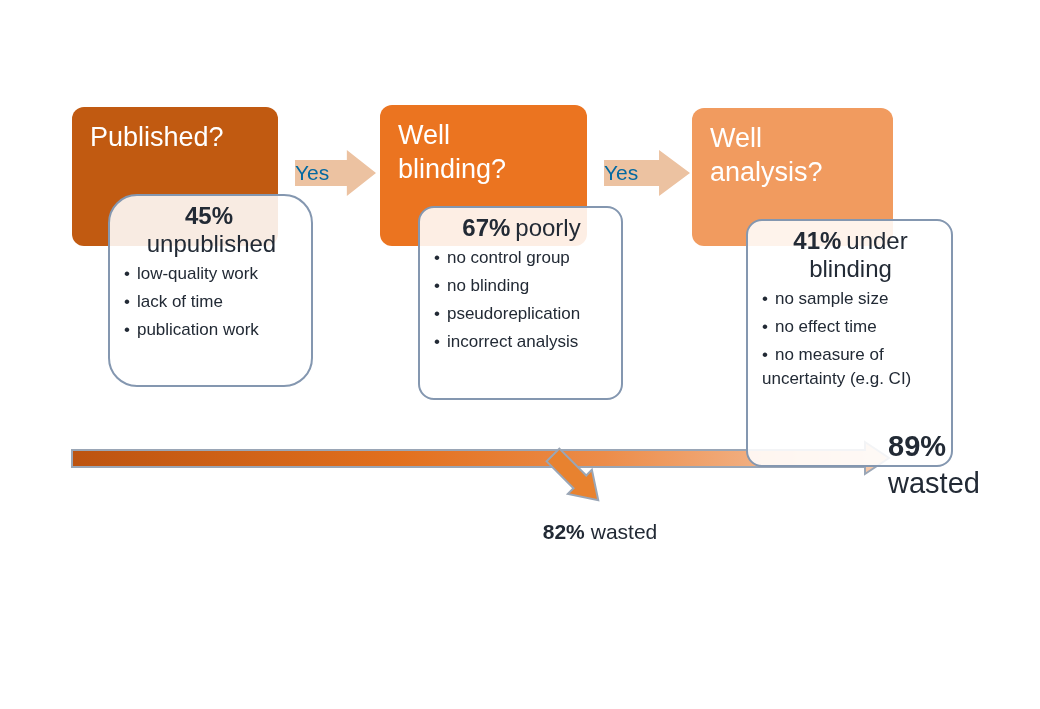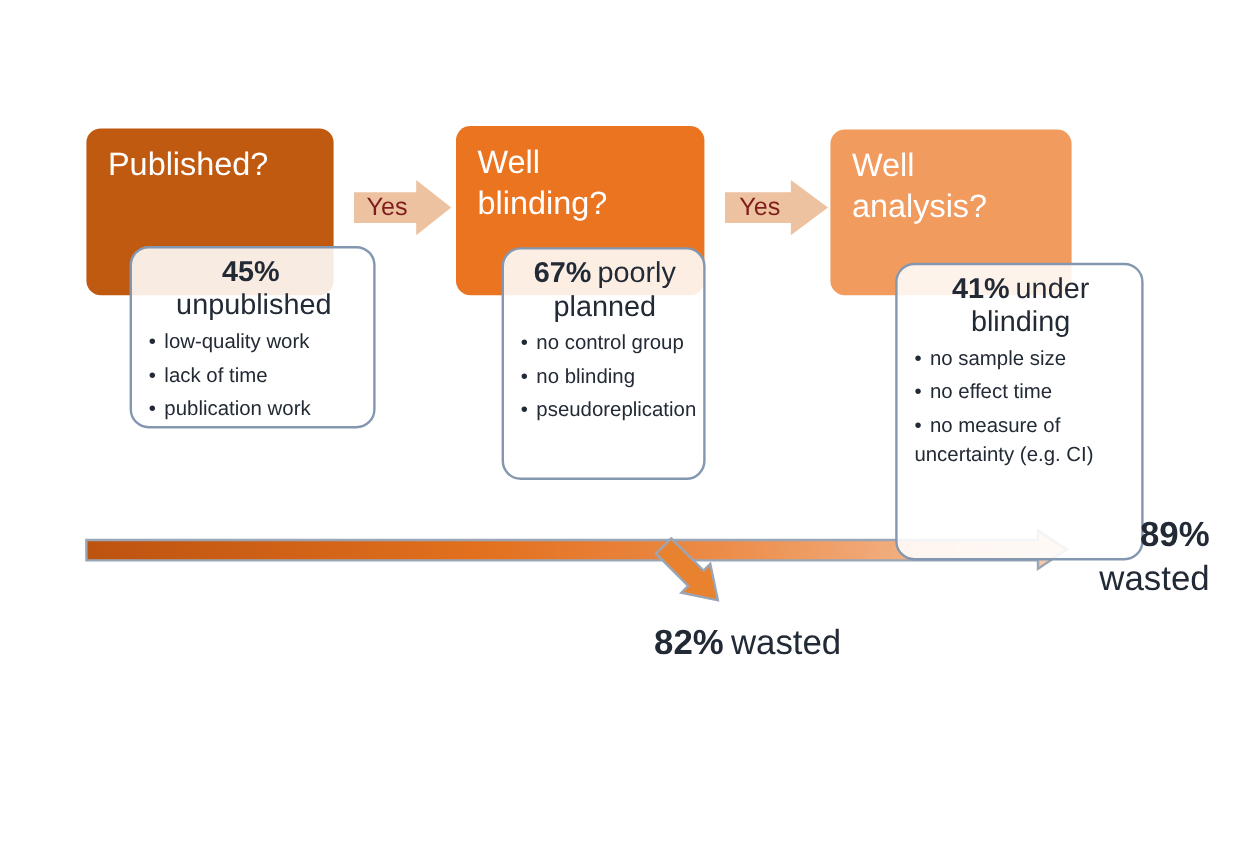--- a/index.html
+++ b/index.html
@@ -24,50 +24,50 @@
   .stage-box.s3{left:692px;top:108px;width:201px;height:138px;background:var(--box3);}
 
   .yes-arrow{
     position:absolute;z-index:1;background:var(--yes-arrow);
     clip-path:polygon(0 22%,64% 22%,64% 0,100% 50%,64% 100%,64% 78%,0 78%);
   }
   .yes-arrow.a1{left:295px;top:150px;width:81px;height:46px;}
   .yes-arrow.a2{left:604px;top:150px;width:86px;height:46px;}
   .yes-arrow span{
     position:absolute;left:0;top:50%;width:68%;transform:translateY(-50%);
-    text-align:center;color:#7f1d1d;font-size:21px;
+    text-align:left;color:#0369a1;font-size:21px;
   }
 
   .callout{
     position:absolute;z-index:2;background:rgba(255,255,255,0.88);
     border:2px solid var(--callout-border);border-radius:16px;
     box-sizing:border-box;padding:6px 10px 0 12px;
   }
-  .callout.c1{left:108px;top:205px;width:205px;height:152px;}
-  .callout.c2{left:418px;top:206px;width:170px;height:194px;}
+  .callout.c1{left:108px;top:194px;width:205px;height:193px;border-radius:29px;}
+  .callout.c2{left:418px;top:206px;width:205px;height:194px;}
   .callout.c3{left:723px;top:219px;width:207px;height:248px;margin-left:23px;}
   .callout .headline{text-align:center;font-size:24px;line-height:28px;margin-bottom:4px;}
   .callout .headline .pct{font-weight:bold;}
   .callout .headline .rest{margin-left:5px;}
   .bullets{margin-top:4px;}
   .bullet-item{font-size:17px;line-height:24px;margin-bottom:4px;padding-left:2px;}
   .bullet-item .dot{margin-right:7px;}
 
   .flow-svg{position:absolute;left:60px;top:430px;z-index:1;}
   .flow-svg .bar{fill:url(#barGrad);stroke:var(--outline);stroke-width:2;}
   .flow-svg .branch{fill:var(--branch-fill);stroke:var(--outline);stroke-width:2;}
 
   .end-label{
     position:absolute;left:888px;top:428px;width:120px;z-index:2;
-    text-align:right;font-size:29px;line-height:37px;
+    text-align:left;font-size:29px;line-height:37px;
   }
   .end-label .pct{font-weight:bold;}
   .branch-label{
-    position:absolute;left:478px;top:520px;width:290px;z-index:2;
-    text-align:center;font-size:29px;
+    position:absolute;left:455px;top:520px;width:290px;z-index:2;
+    text-align:center;font-size:21px;
   }
   .branch-label .pct{font-weight:bold;}
   .branch-label .rest{margin-left:6px;}
 </style>
 </head>
 <body>
 
 <div class="canvas">
 
   <div class="stage-box s1">
@@ -98,26 +98,26 @@
     <div class="bullets">
       <div class="bullet-item"><span class="dot">•</span><span>low-quality work</span></div>
       <div class="bullet-item"><span class="dot">•</span><span>lack of time</span></div>
       <div class="bullet-item"><span class="dot">•</span><span>publication work</span></div>
     </div>
   </div>
 
   <div class="callout c2">
     <div class="headline">
       <div><span class="pct">67%</span><span class="rest">poorly</span></div>
-      <div>planned</div>
     </div>
     <div class="bullets">
       <div class="bullet-item"><span class="dot">•</span><span>no control group</span></div>
       <div class="bullet-item"><span class="dot">•</span><span>no blinding</span></div>
       <div class="bullet-item"><span class="dot">•</span><span>pseudoreplication</span></div>
+      <div class="bullet-item"><span class="dot">•</span><span>incorrect analysis</span></div>
     </div>
   </div>
 
   <div class="callout c3">
     <div class="headline">
       <div><span class="pct">41%</span><span class="rest">under</span></div>
       <div>blinding</div>
     </div>
     <div class="bullets">
       <div class="bullet-item"><span class="dot">•</span><span>no sample size</span></div>

